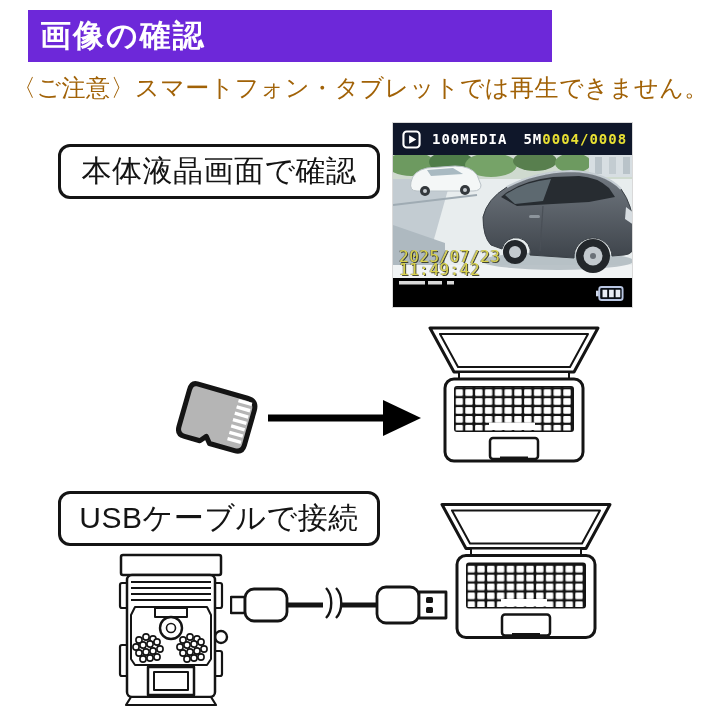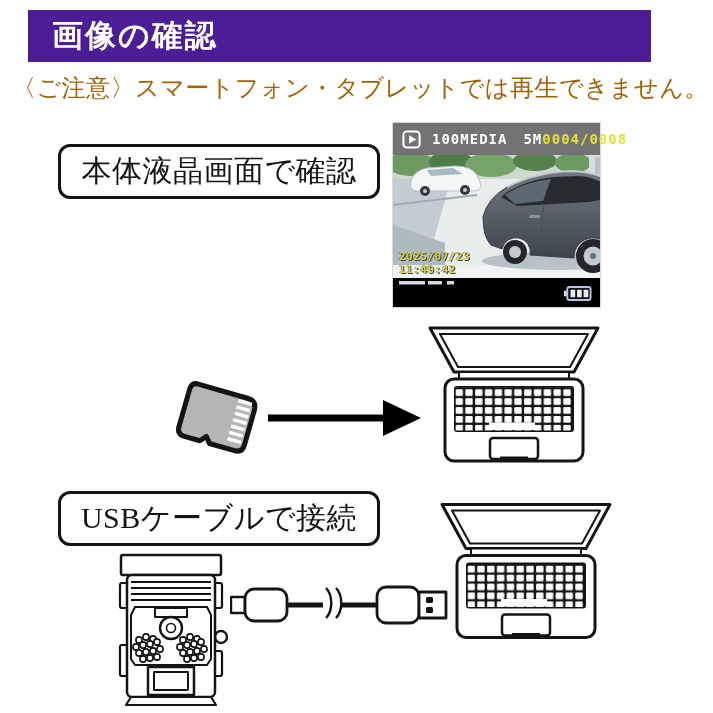--- a/index.html
+++ b/index.html
@@ -1,46 +1,46 @@
 <!DOCTYPE html>
 <html><head>
 <meta charset="utf-8">
 <style>
   html,body{margin:0;padding:0;background:#fff;}
   .stage{
     position:relative;width:713px;height:713px;background:#ffffff;overflow:hidden;
     font-family:"Liberation Sans","DejaVu Sans",sans-serif;color:#141414;
   }
   
-  .banner{position:absolute;left:28px;top:10px;width:623px;height:52px;
-    background:#4c1d95;display:flex;align-items:center;box-sizing:border-box;padding-left:24px;}
+  .banner{position:absolute;left:28px;top:10px;width:524px;height:52px;
+    background:#6d28d9;display:flex;align-items:center;box-sizing:border-box;padding-left:12px;}
   .banner h1{margin:0;font-size:31px;font-weight:bold;color:#ffffff;letter-spacing:2px;}
   
   .notice{position:absolute;left:12px;top:72px;width:698px;margin:0;
     font-size:24px;font-weight:500;letter-spacing:0.5px;color:#a16207;white-space:nowrap;}
   
   .label-box{position:absolute;left:58px;width:322px;height:55px;background:#fff;
     border:3px solid #141414;border-radius:12px;box-sizing:border-box;
     display:flex;align-items:center;justify-content:center;}
   .label-box span{font-size:30px;letter-spacing:0.5px;white-space:nowrap;}
-  .box1{top:144px;} .box2{top:317px;} .box3{top:491px;font-family:Liberation Serif, serif;}
-  
-  .lcd{position:absolute;left:393px;top:123px;width:207px;height:184px;background:#737373;
+  .box1{top:144px;} .box2{top:317px;} .box3{top:491px;}
+  
+  .lcd{position:absolute;left:393px;top:123px;width:239px;height:184px;background:#0f172a;
     outline:1px solid #d9d9d9;}
   .lcd-top{height:32px;display:flex;align-items:center;
     font-family:"DejaVu Sans Mono","Liberation Mono",monospace;font-weight:bold;color:#fff;}
   .lcd-top .play{margin-left:9px;flex:0 0 auto;display:block;}
   .lcd-top .folder{margin-left:11px;font-size:14px;letter-spacing:1px;}
   .lcd-top .res{margin-left:16px;font-size:14px;letter-spacing:1px;}
   .lcd-top .counter{margin-left:auto;margin-right:9px;font-size:14px;letter-spacing:1px;color:#e8e033;}
   .lcd-photo{position:relative;height:123px;overflow:hidden;background:#dfe9ed;}
   .lcd-photo svg{position:absolute;left:0;top:0;}
   .stamp{position:absolute;left:6px;bottom:2px;
     font-family:"DejaVu Sans Mono","Liberation Mono",monospace;
-    font-size:11px;line-height:13px;font-weight:bold;letter-spacing:0.5px;color:#d8d14b;
+    font-size:16px;line-height:13px;font-weight:normal;letter-spacing:0.5px;color:#d8d14b;
     text-shadow:1px 1px 0 rgba(45,45,25,.85),-1px 0 0 rgba(45,45,25,.4);}
   .lcd-bottom{position:relative;height:29px;background:#000;}
   .lcd-bottom .battery{position:absolute;right:8px;top:8px;}
   .lcd-bottom .wm{position:absolute;left:6px;top:2px;}
   
   .sdcard{position:absolute;left:170px;top:381px;}
   .arrow{position:absolute;left:266px;top:397px;}
   .laptop1{position:absolute;left:425px;top:326px;}
   .laptop2{position:absolute;left:437px;top:502px;}
   .camera{position:absolute;left:108px;top:551px;}

